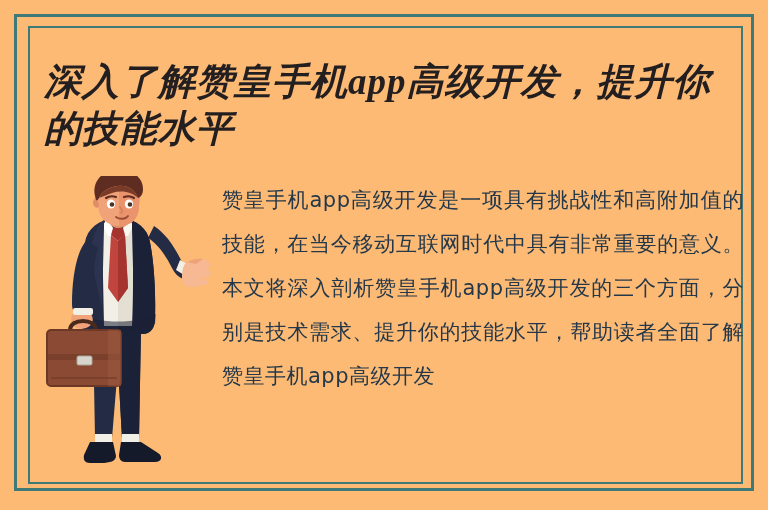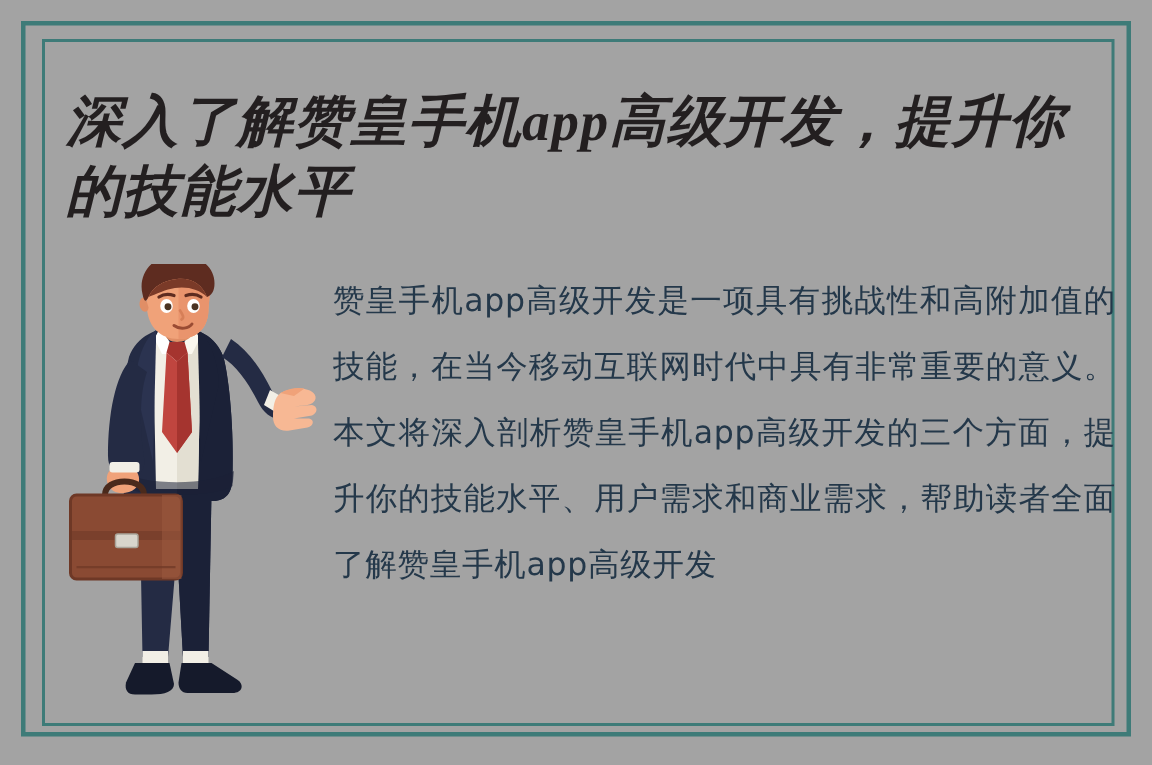--- a/index.html
+++ b/index.html
@@ -10,21 +10,21 @@
     width: 768px;
     height: 510px;
     overflow: hidden;
     font-family: "Liberation Sans", sans-serif;
   }
 
   #poster {
     position: relative;
     width: 768px;
     height: 510px;
-    background: #a3a3a3;
+    background: #fdba74;
     overflow: hidden;
   }
 
   
   .frame-outer {
     position: absolute;
     left: 14px;
     top: 14px;
     width: 740px;
     height: 477px;
@@ -89,21 +89,21 @@
 </head>
 <body>
 
 <div id="poster">
 
   <div class="frame-outer"></div>
   <div class="frame-inner"></div>
 
   <div class="title">深入了解赞皇手机app高级开发，提升你的技能水平</div>
 
-  <div class="body-copy">赞皇手机app高级开发是一项具有挑战性和高附加值的技能，在当今移动互联网时代中具有非常重要的意义。本文将深入剖析赞皇手机app高级开发的三个方面，提升你的技能水平、用户需求和商业需求，帮助读者全面了解赞皇手机app高级开发</div>
+  <div class="body-copy">赞皇手机app高级开发是一项具有挑战性和高附加值的技能，在当今移动互联网时代中具有非常重要的意义。本文将深入剖析赞皇手机app高级开发的三个方面，分别是技术需求、提升你的技能水平，帮助读者全面了解赞皇手机app高级开发</div>
 
   <div class="illustration">
     <svg viewBox="0 0 166 302" xmlns="http://www.w3.org/2000/svg">
 
       <path d="M47 152 L95 152 L93 262 L76 262 L72 190 L66 262 L49 262 Z" fill="#242B44"></path>
       <path d="M72 190 L76 262 L93 262 L95 152 L74 152 Z" fill="#1B2137"></path>
 
       <rect x="49" y="258" width="17" height="9" fill="#F2EFE6"></rect>
       <rect x="76" y="258" width="17" height="9" fill="#F2EFE6"></rect>
 

